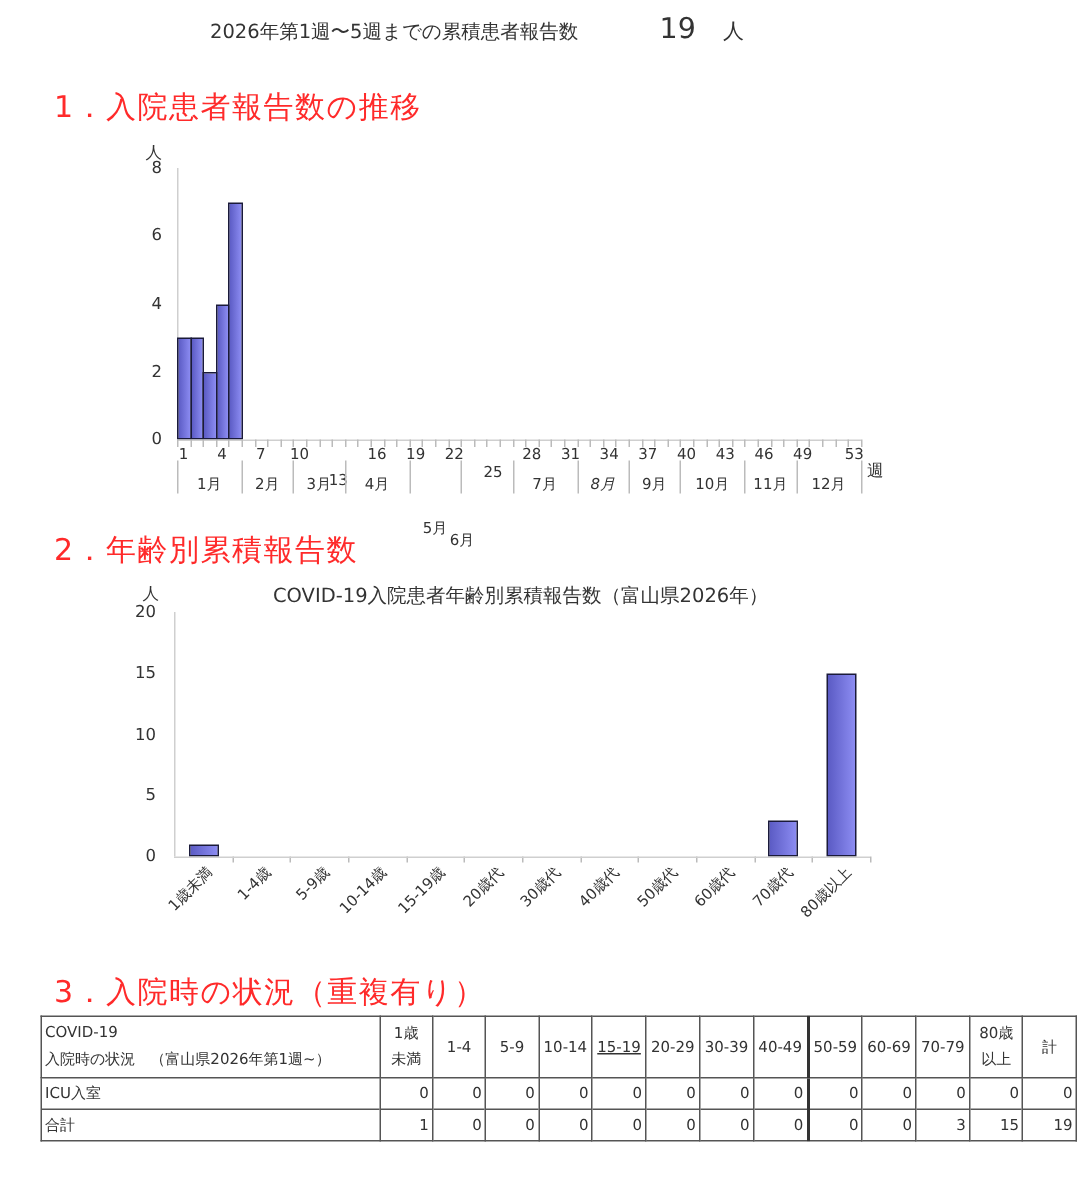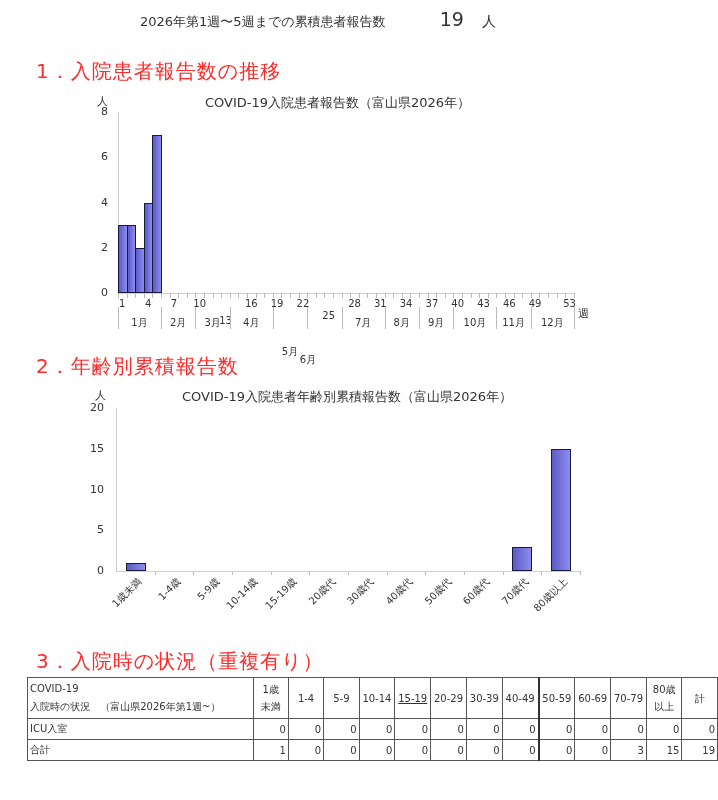--- a/index.html
+++ b/index.html
@@ -32,21 +32,20 @@
 
 <div class="abs summary">
   <span>2026年第1週〜5週までの累積患者報告数</span>
   <span class="num">19</span>
   <span class="unit">人</span>
 </div>
 
 <div class="abs section-title" style="top:58px;">1．入院患者報告数の推移</div>
 
 <div class="abs" style="left:0;top:90px;width:718px;height:250px;">
-  <div class="abs chart-title" style="left:205px;top:4px;">COVID-19入院患者報告数（富山県2026年）</div>
   <div class="abs yunit" style="left:97px;top:4px;">人</div>
   <div id="wk-yticks">
       <div class="abs ytick" style="left:88px;top:196px;">0</div>
       <div class="abs ytick" style="left:88px;top:150.75px;">2</div>
       <div class="abs ytick" style="left:88px;top:105.5px;">4</div>
       <div class="abs ytick" style="left:88px;top:60.25px;">6</div>
       <div class="abs ytick" style="left:88px;top:15px;">8</div>
     </div>
   <div class="abs axis-v" style="left:118px;top:22px;height:181px;"></div>
   <div id="wk-plot" class="abs" style="left:118px;top:22px;width:456px;height:181px;">
@@ -143,21 +142,21 @@
       <div class="tick" style="left:378.4px;top:14px;height:22px;"></div>
       <div class="tick" style="left:412.79999999999995px;top:14px;height:22px;"></div>
       <div class="tick" style="left:455.79999999999995px;top:14px;height:22px;"></div>
       <div class="mo-label" style="left:21.5px;top:23px;">1月</div>
       <div class="mo-label" style="left:60.199999999999996px;top:23px;text-align:right;">2月</div>
       <div class="mo-label" style="left:94.6px;top:23px;">3月</div>
       <div class="mo-label" style="left:133.29999999999998px;top:23px;">4月</div>
       <div class="mo-label" style="left:172px;top:23px;margin-top:29px;">5月</div>
       <div class="mo-label" style="left:190px;top:23px;margin-top:37px;">6月</div>
       <div class="mo-label" style="left:245.1px;top:23px;">7月</div>
-      <div class="mo-label" style="left:283.8px;top:23px;">8月</div>
+      <div class="mo-label" style="left:283.8px;top:23px;font-style:italic;">8月</div>
       <div class="mo-label" style="left:318.2px;top:23px;">9月</div>
       <div class="mo-label" style="left:356.9px;top:23px;">10月</div>
       <div class="mo-label" style="left:395.59999999999997px;top:23px;">11月</div>
       <div class="mo-label" style="left:434.29999999999995px;top:23px;">12月</div>
     </div>
   <div class="abs" style="left:578px;top:216px;font-size:11px;">週</div>
 </div>
 
 <div class="abs section-title" style="top:353px;">2．年齢別累積報告数</div>
 

